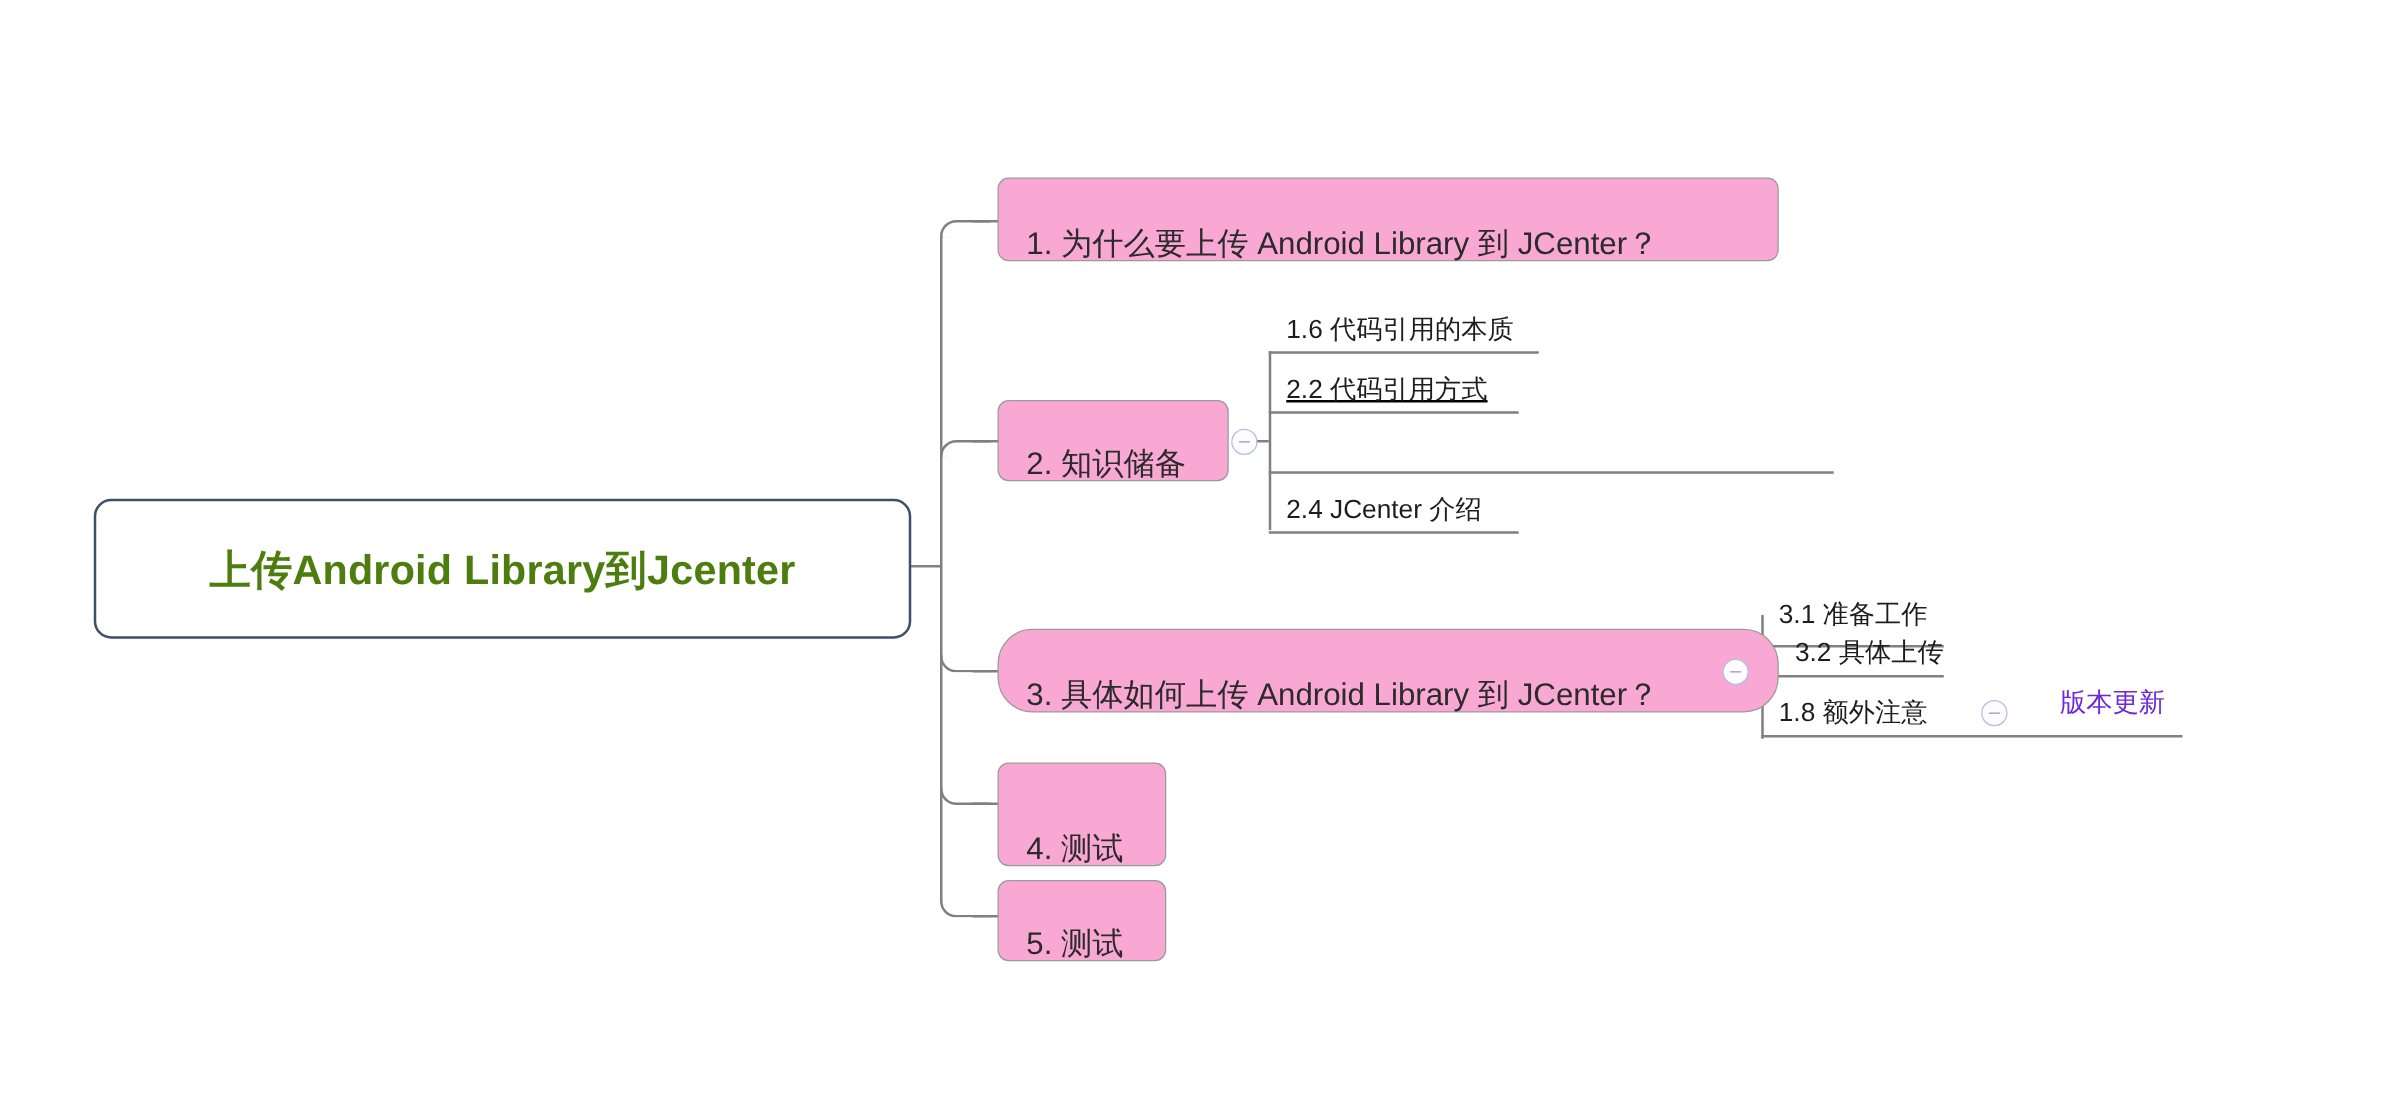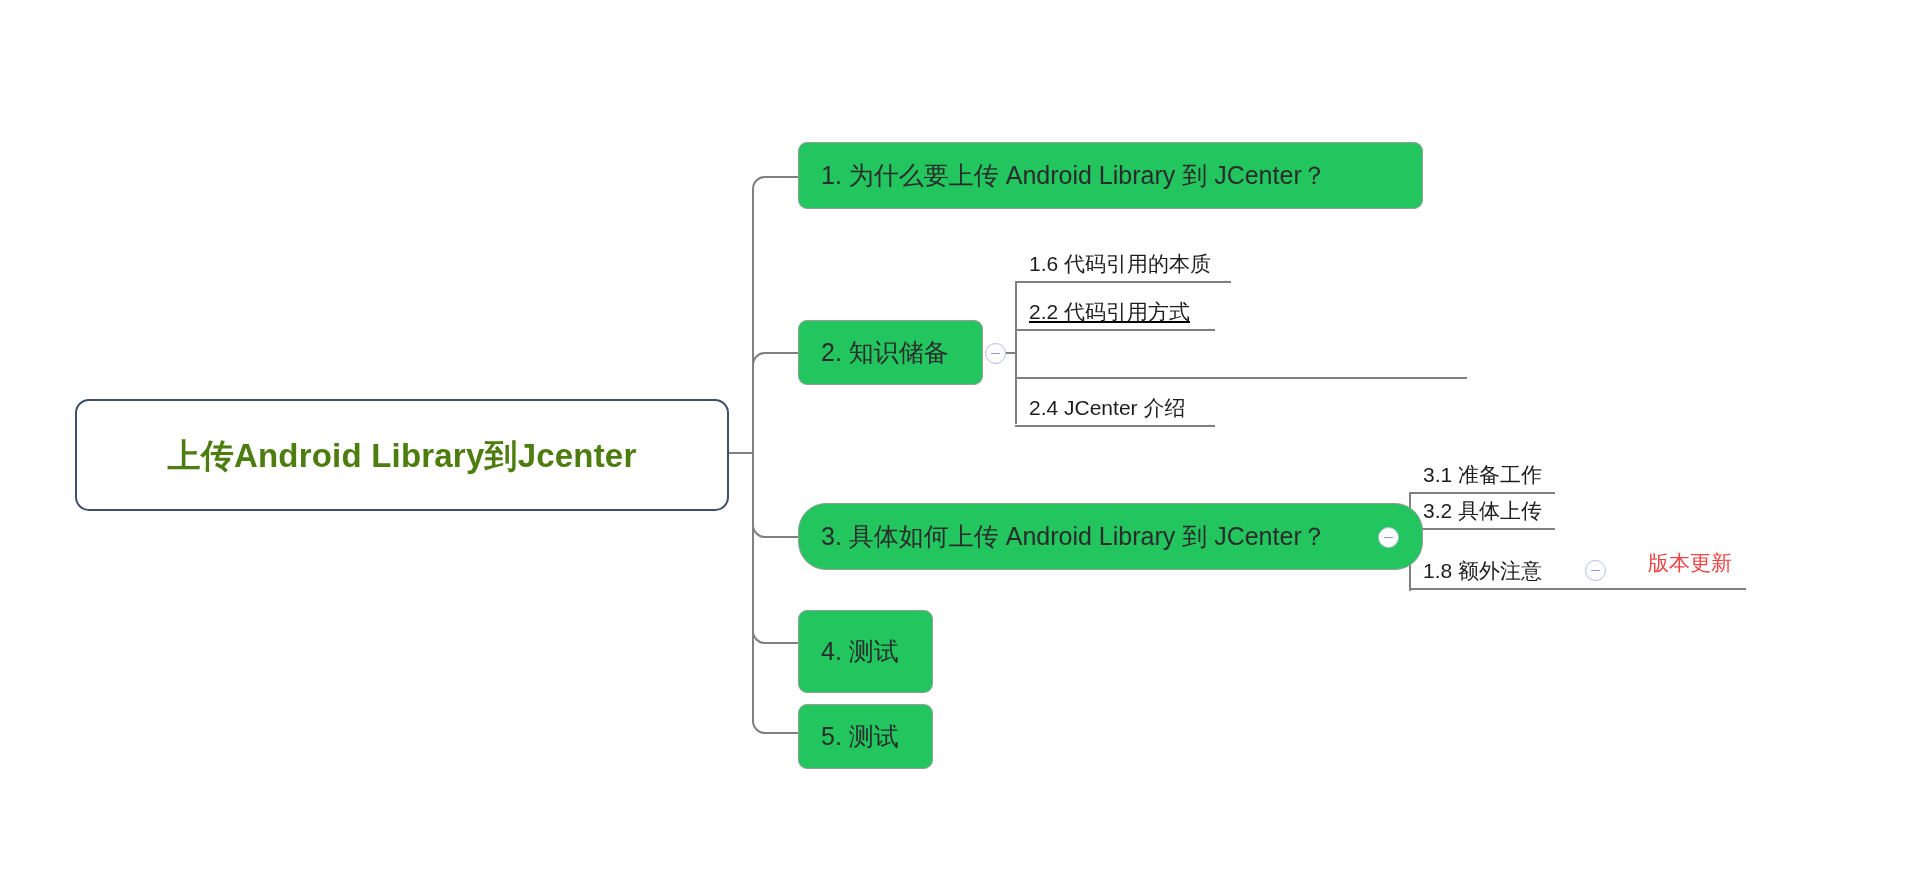--- a/index.html
+++ b/index.html
@@ -47,23 +47,23 @@
     line-height: 1;
     white-space: nowrap;
     text-align: center;
   }
 
   
   .box-node {
     position: absolute;
     border: 1.6px solid #9a9a9a;
     border-radius: 9px;
-    background: #22c55e;
-    display: flex;
-    align-items: center;
+    background: #f9a8d4;
+    display: flex;
+    align-items: flex-end;
     z-index: 5;
     box-sizing: border-box;
   }
   .box-label {
     font-size: 25px;
     color: #2b2b2b;
     white-space: nowrap;
     line-height: 1;
     padding: 0 22px;
     font-weight: 400;
@@ -91,21 +91,21 @@
     bottom: 0;
     height: 2.2px;
     background: #808080;
   }
 
   
   .text-node {
     position: absolute;
     z-index: 4;
     font-size: 21px;
-    color: #ef4444;
+    color: #6d28d9;
     white-space: nowrap;
     line-height: 1;
   }
 
   
   .conn-v {
     position: absolute;
     width: 2.2px;
     background: #808080;
     z-index: 1;
@@ -224,26 +224,26 @@
   </div>
 
   <div class="collapse-toggle" style="left:1378px; top:527px;">
     <span class="minus"></span>
   </div>
 
   <div class="conn-h" style="left:1397px; top:536px; width:12px;"></div>
 
   <div class="conn-v" style="left:1409px; top:492px; height:99px;"></div>
 
-  <div class="leaf-node" style="left:1409px; top:450px; width:146px; height:44px;">
+  <div class="leaf-node" style="left:1409px; top:474px; width:146px; height:44px;align-items:center;">
     <span class="leaf-label">3.1 准备工作</span>
     <span class="leaf-underline" style="width:146px;"></span>
   </div>
 
-  <div class="leaf-node" style="left:1409px; top:486px; width:146px; height:44px;">
+  <div class="leaf-node" style="left:1409px; top:498px; width:146px; height:44px;justify-content:flex-end;">
     <span class="leaf-label">3.2 具体上传</span>
     <span class="leaf-underline" style="width:146px;"></span>
   </div>
 
   <div class="leaf-node" style="left:1409px; top:546px; width:146px; height:44px;">
     <span class="leaf-label">1.8 额外注意</span>
   </div>
 
   <div class="collapse-toggle" style="left:1585px; top:560px;">
     <span class="minus"></span>

